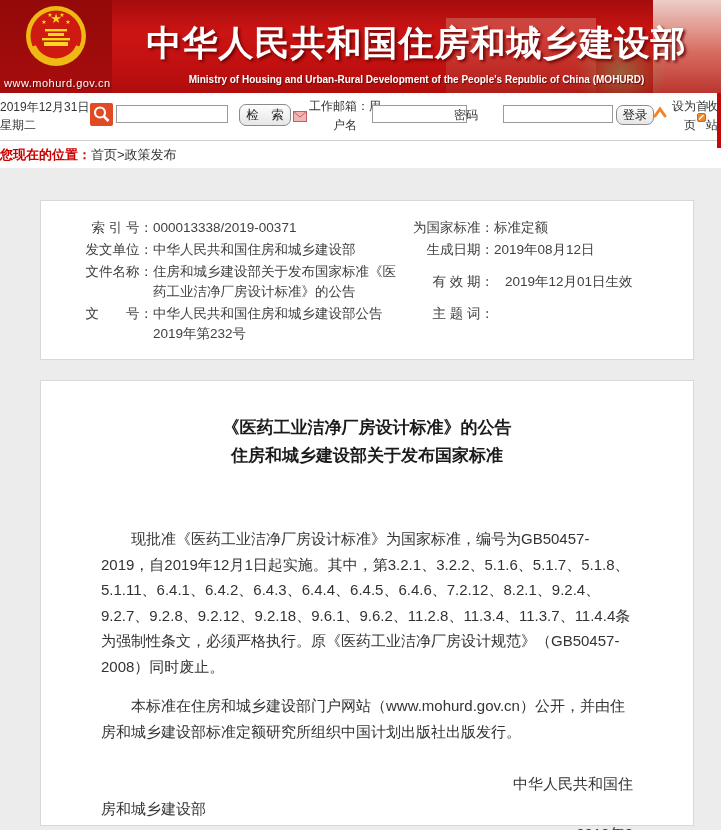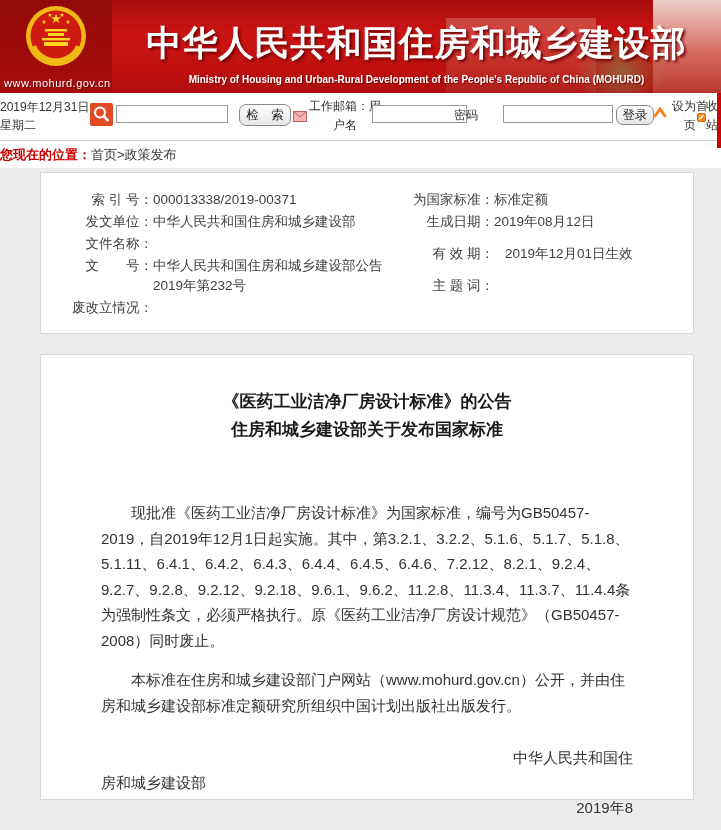--- a/index.html
+++ b/index.html
@@ -49,21 +49,21 @@
   .tb-fav { left:706px; top:4px; width:40px; text-align:left; line-height:19px; cursor:pointer; }
   .red-strip { position:absolute; right:0; top:93px; width:4px; height:55px; background:#c40808; z-index:5; }
 
   
   .breadcrumb { width:721px; height:28px; background:#fff; border-top:1px solid #cfcfcf;
     line-height:27px; font-size:13px; color:#333; }
   .bc-label { color:#cc0000; font-weight:bold; }
   .bc-link { color:#333; text-decoration:none; cursor:pointer; }
 
   
-  .content { width:721px; height:662px; background:#ececec; padding-top:4px; }
+  .content { width:721px; height:662px; background:#ececec; padding-top:32px; }
   .box { width:654px; margin-left:40px; background:#fff; border:1px solid #d8d8d8; }
 
   
   .info-box { padding:15px 16px 13px 0; }
   .info-grid { display:flex; font-size:13.5px; color:#404040; }
   .col-l { width:365px; }
   .col-r { flex:1; }
   .irow { display:flex; margin:2px 0; line-height:20px; }
   .ilabel { flex-shrink:0; text-align:right; white-space:pre; }
   .col-l .ilabel { width:112px; }
@@ -170,28 +170,25 @@
         <div class="irow">
           <span class="ilabel">索 引 号：</span>
           <span class="ivalue">000013338/2019-00371</span>
         </div>
         <div class="irow">
           <span class="ilabel">发文单位：</span>
           <span class="ivalue">中华人民共和国住房和城乡建设部</span>
         </div>
         <div class="irow">
           <span class="ilabel">文件名称：</span>
+          <span class="ivalue">住房和城乡建设部关于发布国家标准《医药工业洁净厂房设计标准》的公告</span>
         </div>
         <div class="irow">
           <span class="ilabel">文　　号：</span>
           <span class="ivalue">中华人民共和国住房和城乡建设部公告2019年第232号</span>
-        </div>
-        <div class="irow">
-          <span class="ilabel">废改立情况：</span>
-          <span class="ivalue"></span>
         </div>
       </div>
       <div class="col-r">
         <div class="irow">
           <span class="ilabel">为国家标准：</span>
           <span class="ivalue">标准定额</span>
         </div>
         <div class="irow">
           <span class="ilabel">生成日期：</span>
           <span class="ivalue">2019年08月12日</span>

